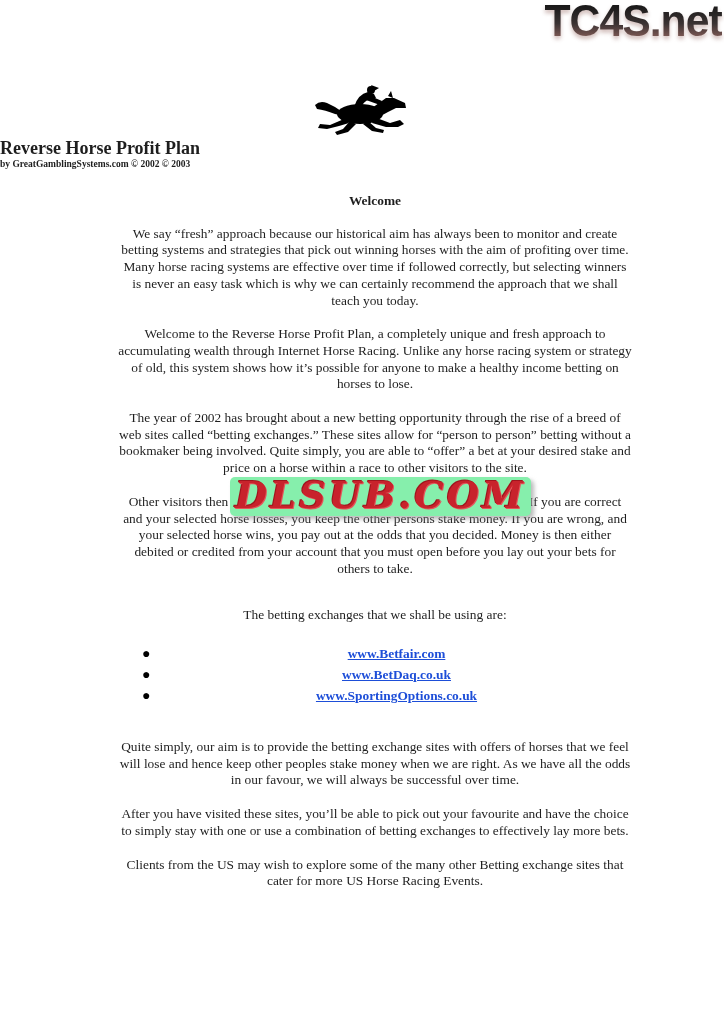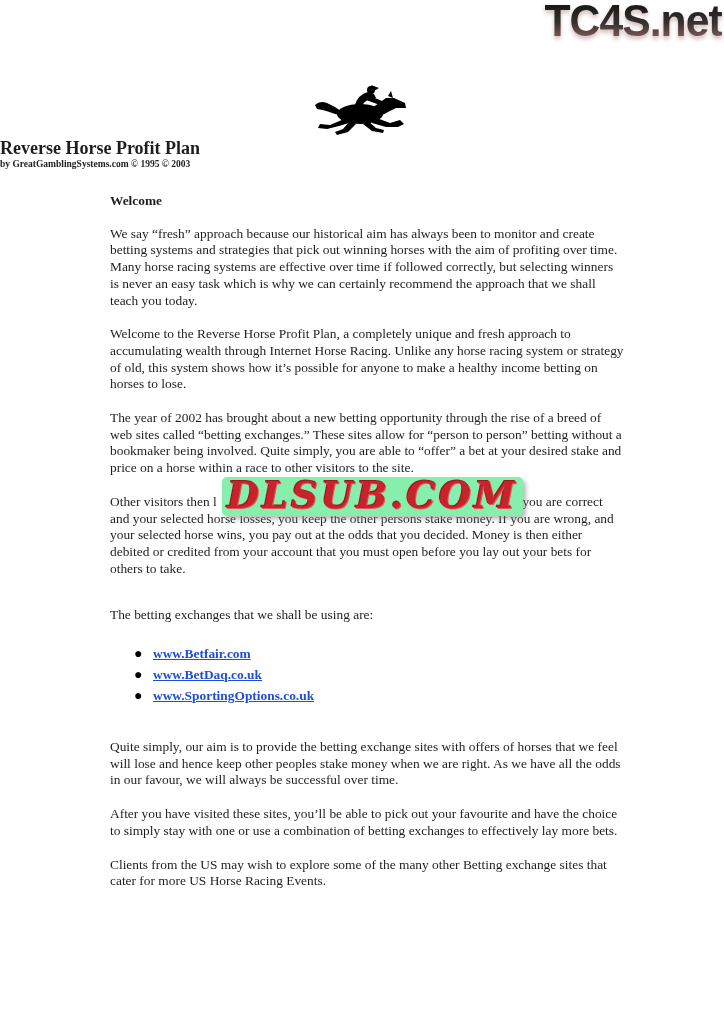--- a/index.html
+++ b/index.html
@@ -16,22 +16,22 @@
     filter:drop-shadow(0px 3px 2px rgba(150,105,98,.45));
     transform:scaleX(.97);transform-origin:right top;}
 
   
   .header{position:absolute;top:84px;left:0;width:724px;text-align:left;}
   .horse-logo{display:block;margin:0 auto;}
   .doc-title{font-size:18px;font-weight:700;margin-top:2px;line-height:20px;}
   .doc-byline{font-size:9.5px;font-weight:700;margin-top:1px;}
 
   
-  .doc{position:absolute;left:110px;top:193px;width:514px;
-       font-size:13.4px;line-height:16.7px;text-align:left;}
+  .doc{position:absolute;left:118px;top:193px;width:514px;
+       font-size:13.4px;line-height:16.7px;text-align:center;}
   .doc h2{font-size:13.4px;line-height:16.7px;margin:0 0 16px;font-weight:700;}
   .doc p{margin:0 0 17px;}
   .intro{margin-top:30px !important;}
   .doc ul{list-style:none;margin:19px 0 33px;padding:0;}
   .doc li{position:relative;padding-left:43px;line-height:21px;}
   .doc li .bullet{position:absolute;left:24px;top:0;color:#000;font-size:14px;}
   .doc li a{color:#1d4ed8;font-weight:700;text-decoration:underline;cursor:pointer;}
 
   
   .p-watermarked{position:relative;}
@@ -70,21 +70,21 @@
         <path d="M56,37 L64,44 72,46 71,49 60,47 51,40 Z"></path>
         <path d="M32,35 L18,41 8,40 6,44 15,45 27,42 37,39 Z"></path>
         <path d="M38,37 L31,45 23,48 25,51 36,48 44,40 Z"></path>
         <path d="M42,23 Q46,10 56,8 L62,10 64,14 58,15 Q50,18 48,26 Z"></path>
         <circle cx="59" cy="6" r="4"></circle>
         <path d="M59,1 L67,4 62,7 Z"></path>
         <path d="M56,11 L70,17 68,21 54,16 Z"></path>
       </g>
     </svg>
     <div class="doc-title">Reverse Horse Profit Plan</div>
-    <div class="doc-byline">by GreatGamblingSystems.com © 1995 © 2003</div>
+    <div class="doc-byline">by GreatGamblingSystems.com © 2002 © 2003</div>
   </div>
 
   <div class="doc">
     <h2>Welcome</h2>
 
     <p>We say “fresh” approach because our historical aim has always been to monitor and create betting systems and strategies that pick out winning horses with the aim of profiting over time.  Many horse racing systems are effective over time if followed correctly, but selecting winners is never an easy task which is why we can certainly recommend the approach that we shall teach you today.</p>
     <p>Welcome to the Reverse Horse Profit Plan, a completely unique and fresh approach to accumulating wealth through Internet Horse Racing.  Unlike any horse racing system or strategy of old, this system shows how it’s possible for anyone to make a healthy income betting on horses to lose.</p>
     <p>The year of 2002 has brought about a new betting opportunity through the rise of a breed of web sites called “betting exchanges.”  These sites allow for “person to person” betting without a bookmaker being involved.  Quite simply, you are able to “offer” a bet at your desired stake and price on a horse within a race to other visitors to the site.</p>
 
     <p class="p-watermarked">

